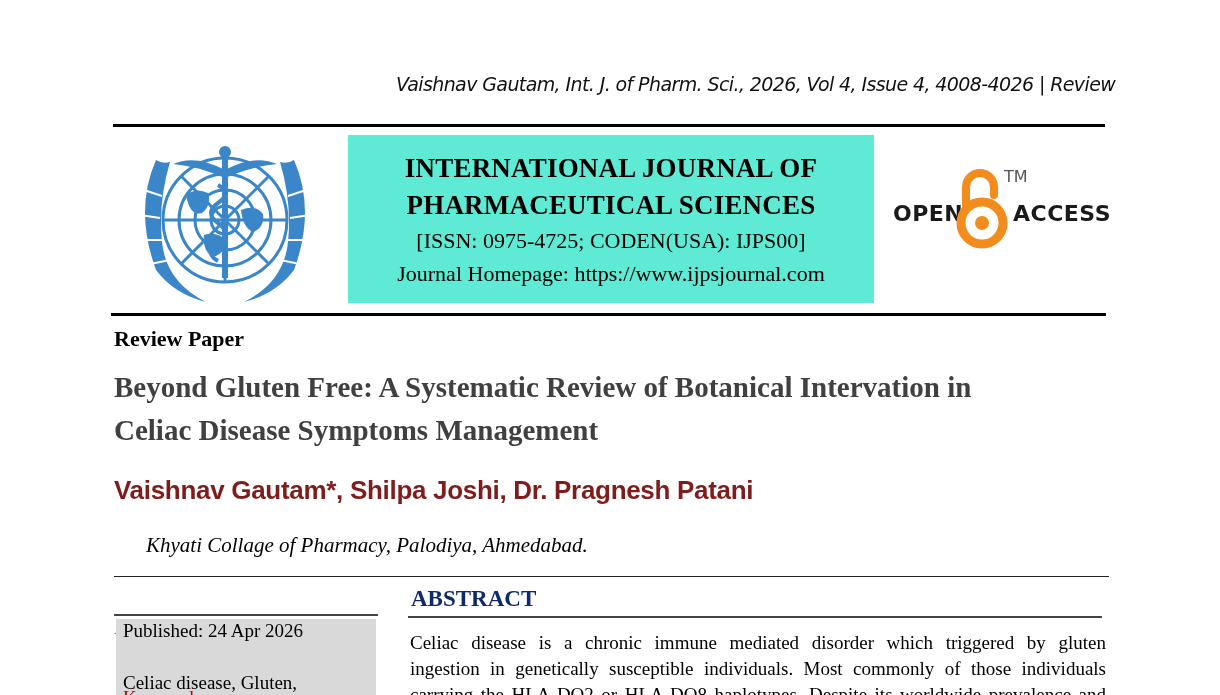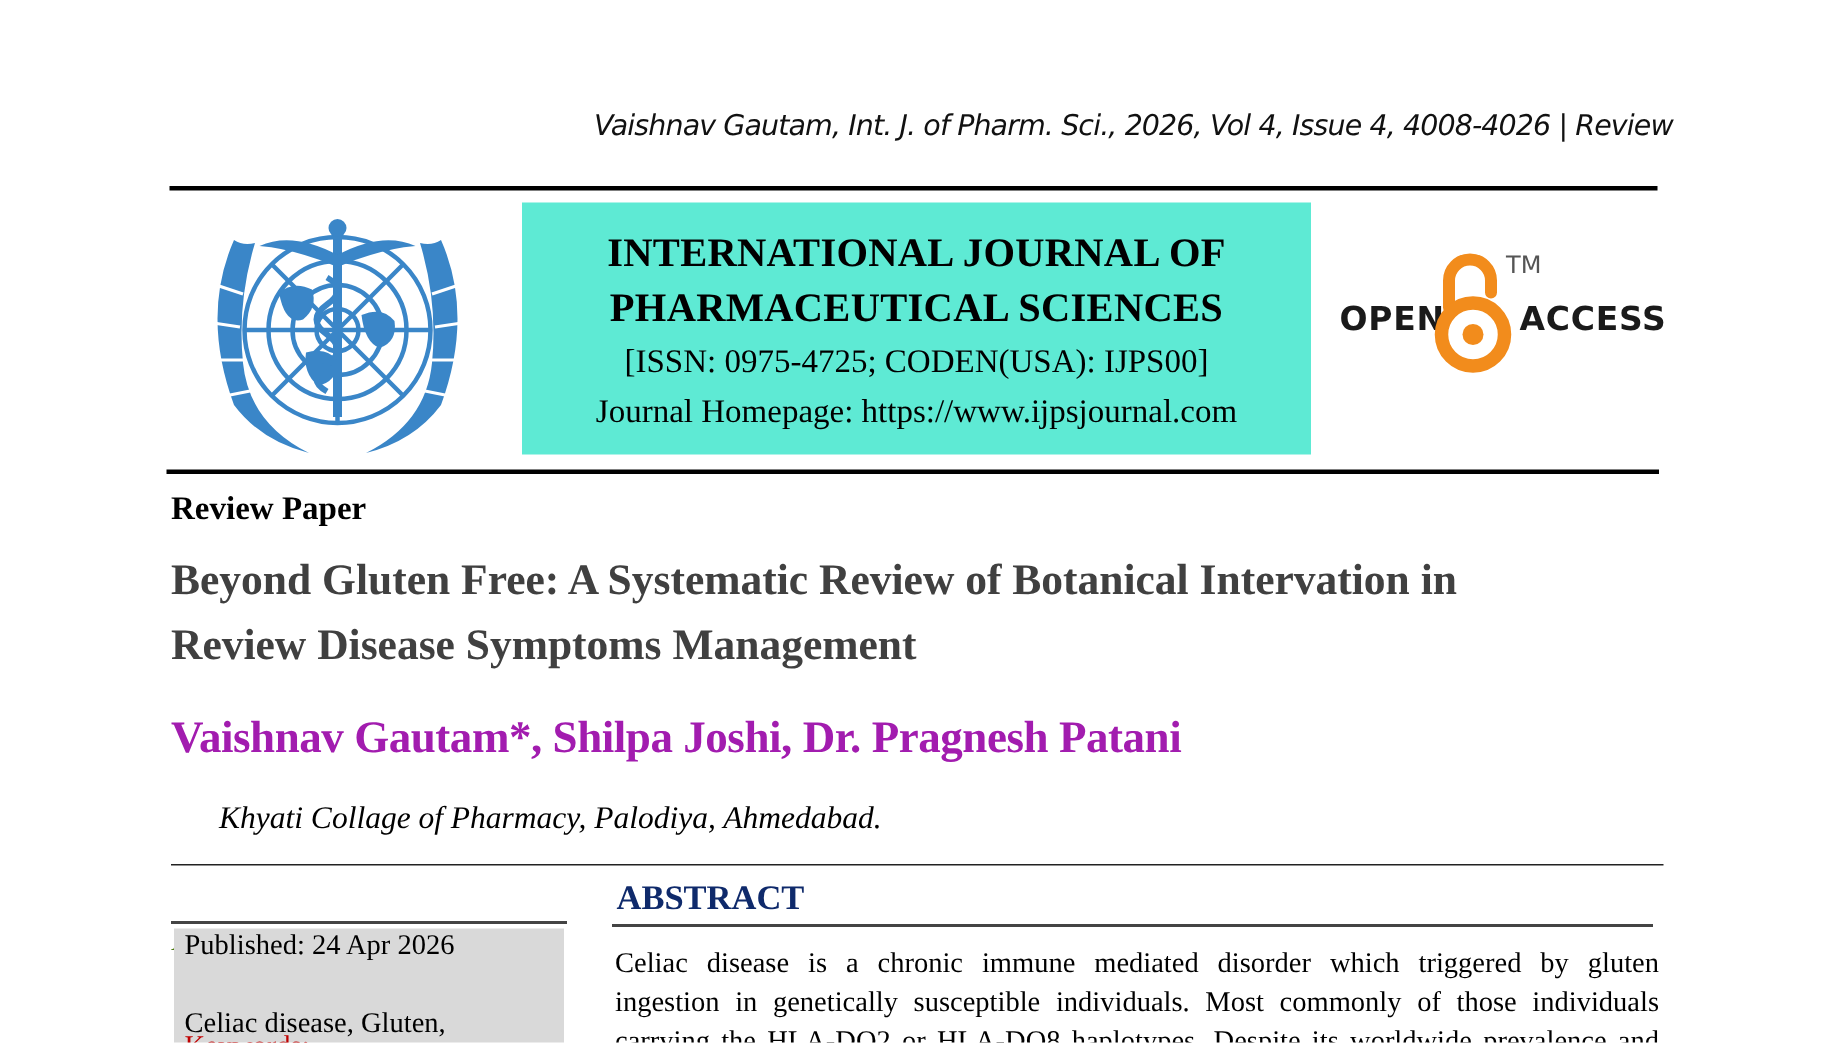--- a/index.html
+++ b/index.html
@@ -28,22 +28,22 @@
       position: absolute; top: 36px; font-family: "DejaVu Sans", sans-serif;
       font-weight: bold; font-size: 22px; color: #1a1a1a; letter-spacing: 0.5px;
     }
     .oa-tm { position: absolute; left: 124px; top: 2px; font-family: "DejaVu Sans", sans-serif; font-size: 16px; color: #555; }
     .review-label { left: 114px; top: 326px; font-weight: bold; font-size: 22px; }
     .title {
       left: 114px; top: 366px; width: 1000px; color: #404040; font-weight: bold;
       font-size: 29px; line-height: 43px;
     }
     .authors {
-      left: 114px; top: 475px; font-family: Liberation Serif, serif; font-weight: bold;
-      font-size: 30px; color: #a21caf; letter-spacing: -0.3px;
+      left: 114px; top: 475px; font-family: Liberation Sans, sans-serif; font-weight: bold;
+      font-size: 26px; color: #7f1d1d; letter-spacing: -0.3px;
     }
     .affil { left: 114px; top: 533px; font-style: italic; font-size: 21px; margin-left: 32px; }
     .rule-thin { height: 1px; background: #222; }
     .rule-affil { left: 114px; top: 576px; width: 995px; }
     .article-info-head {
       left: 114px; top: 616px; font-family: Liberation Serif, serif; font-size: 20px;
       color: #4d7c0f; letter-spacing: 0.5px; font-weight: 300;
     }
     .rule-ai { left: 114px; top: 614px; width: 264px; height: 2px; background: #444; }
     .info-box { left: 116px; top: 619px; width: 260px; height: 80px; background: #d9d9d9; }
@@ -123,21 +123,21 @@
   <span class="oa-tm">TM</span>
   <span class="oa-text" style="left:133px;">ACCESS</span>
 </div>
 
 <div class="abs rule-thick rule-mid"></div>
 
 <div class="abs review-label">Review Paper</div>
 
 <div class="abs title">
   <div>Beyond Gluten Free: A Systematic Review of Botanical Intervation in</div>
-  <div>Review Disease Symptoms Management</div>
+  <div>Celiac Disease Symptoms Management</div>
 </div>
 
 <div class="abs authors">Vaishnav Gautam*, Shilpa Joshi, Dr. Pragnesh Patani</div>
 
 <div class="abs affil">Khyati Collage of Pharmacy, Palodiya, Ahmedabad.</div>
 
 <div class="abs rule-thin rule-affil"></div>
 
 <div class="abs article-info-head">ARTICLE INFO</div>
 <div class="abs rule-ai"></div>

